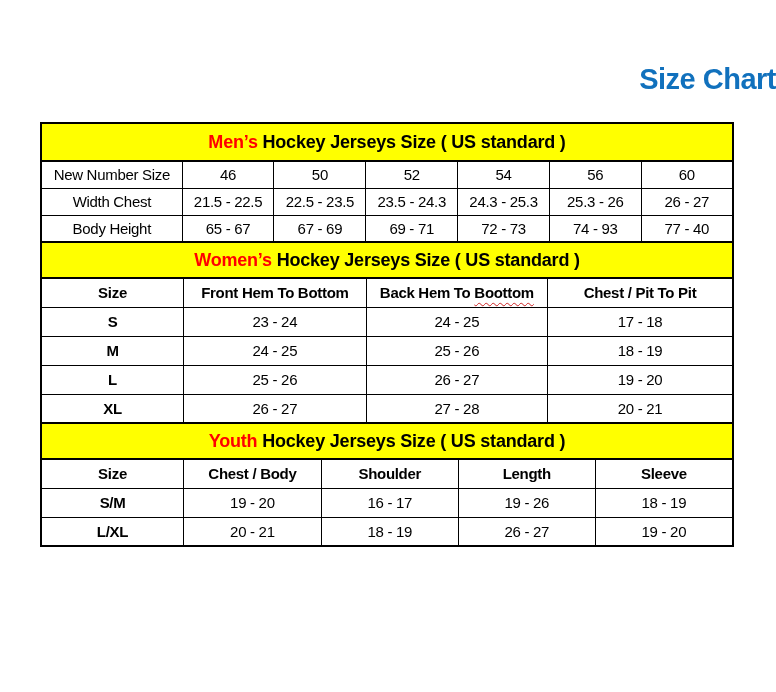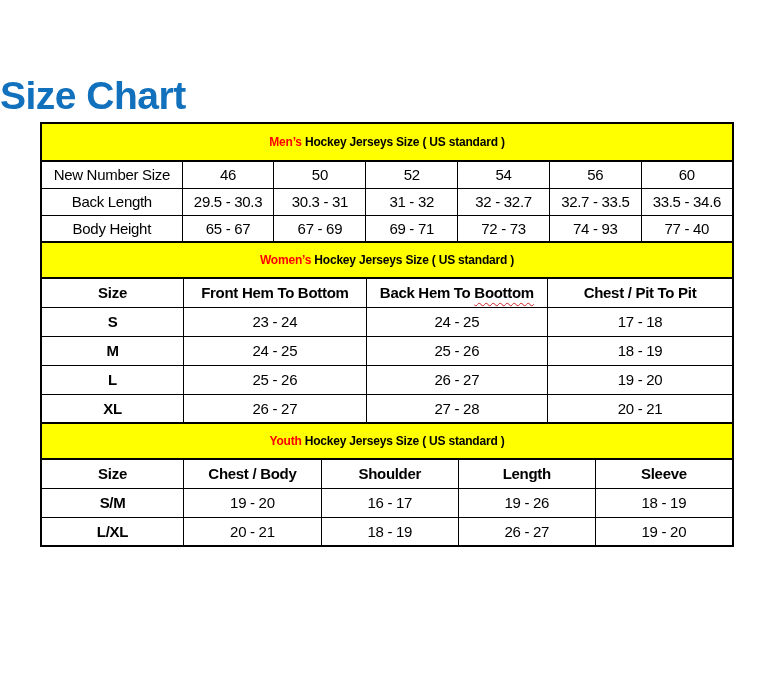--- a/index.html
+++ b/index.html
@@ -8,23 +8,23 @@
     position: relative;
     width: 776px;
     height: 692px;
     background: #ffffff;
     overflow: hidden;
     font-family: "Liberation Sans", "DejaVu Sans", sans-serif;
     color: #000;
   }
   .page-title {
     position: absolute;
-    top: 74px; left: 0; right: 0;
-    text-align: left;
-    font-size: 39px;
+    top: 63px; left: 0; right: 0;
+    text-align: right;
+    font-size: 29px;
     font-weight: bold;
     letter-spacing: -0.5px;
   }
   .chart-wrap {
     position: absolute;
     top: 122px;
     left: 40px;
     width: 694px;
   }
   table {
@@ -41,21 +41,21 @@
     font-size: 15px;
     padding: 0 2px;
     letter-spacing: -0.3px;
     overflow: hidden;
     white-space: nowrap;
   }
   tr.banner td {
     background: #ffff00;
     border: 2px solid #000;
     font-weight: bold;
-    font-size: 12px;
+    font-size: 18px;
     height: 36px;
     letter-spacing: -0.2px;
   }
   tr.banner td .red { color: #ff0000; }
   tr.colhead td { font-weight: bold; }
   .mens  td { height: 27px; }
   .womens td { height: 29px; }
   .youth td { height: 29px; }
   .mens  tr.banner td { height: 38px; }
   td.rowhead-bold { font-weight: bold; }
@@ -93,27 +93,27 @@
       <tr>
         <td>New Number Size</td>
         <td>46</td>
         <td>50</td>
         <td>52</td>
         <td>54</td>
         <td>56</td>
         <td>60</td>
       </tr>
       <tr>
-        <td>Back Length</td>
-        <td>29.5 - 30.3</td>
-        <td>30.3 - 31</td>
-        <td>31 - 32</td>
-        <td>32 - 32.7</td>
-        <td>32.7 - 33.5</td>
-        <td>33.5 - 34.6</td>
+        <td>Width Chest</td>
+        <td>21.5 - 22.5</td>
+        <td>22.5 - 23.5</td>
+        <td>23.5 - 24.3</td>
+        <td>24.3 - 25.3</td>
+        <td>25.3 - 26</td>
+        <td>26 - 27</td>
       </tr>
       <tr>
         <td>Body Height</td>
         <td>65 - 67</td>
         <td>67 - 69</td>
         <td>69 - 71</td>
         <td>72 - 73</td>
         <td>74 - 93</td>
         <td>77 - 40</td>
       </tr>

